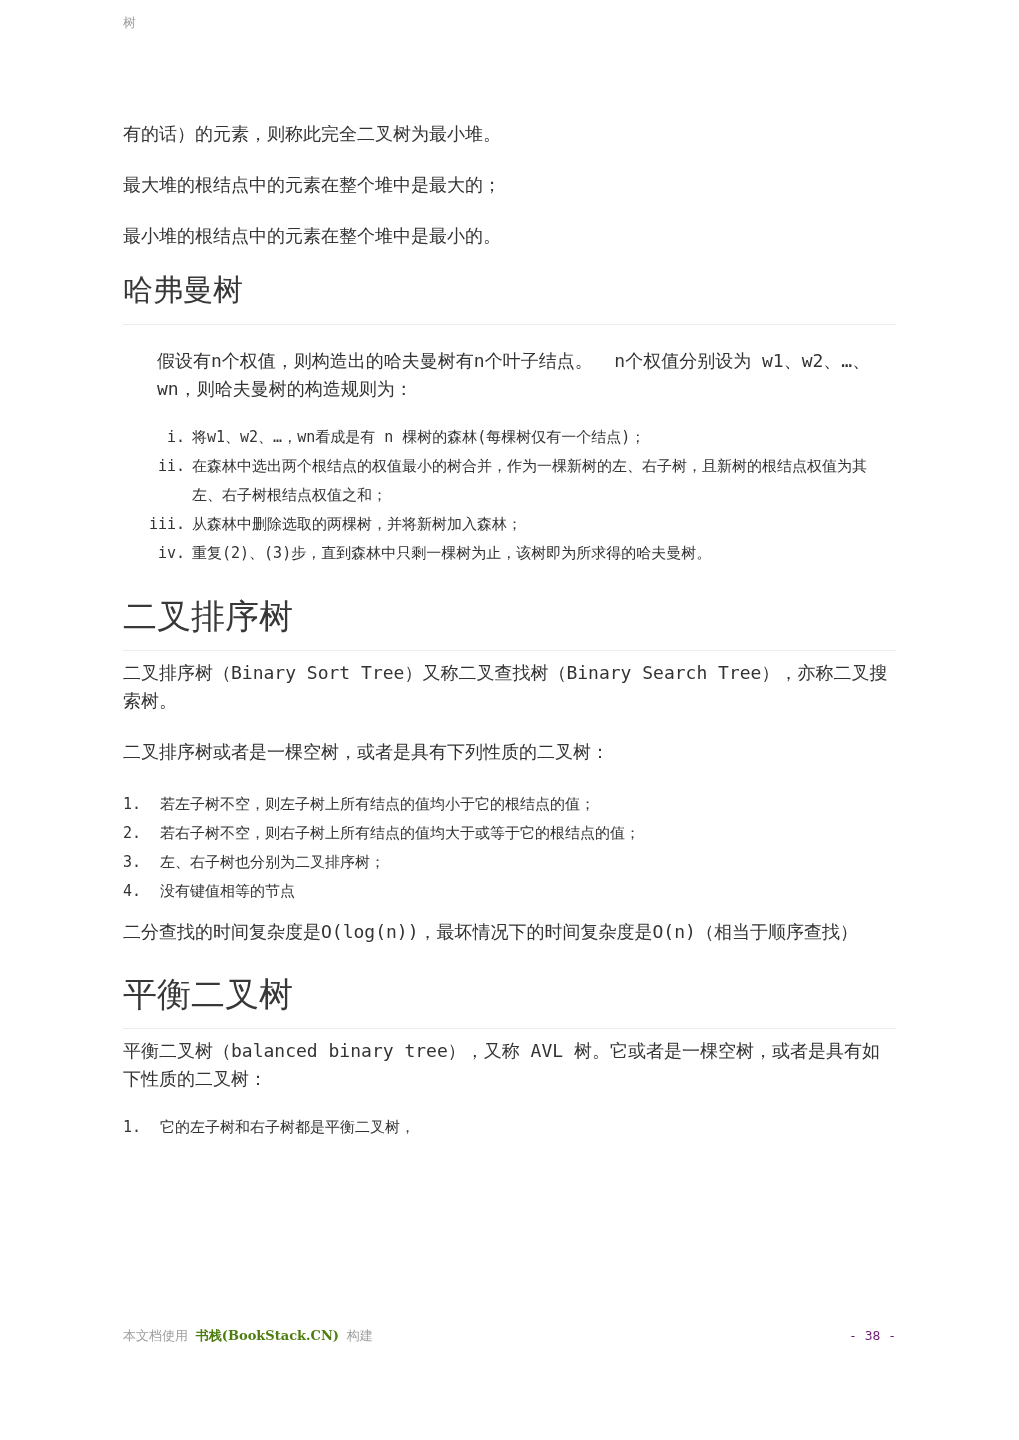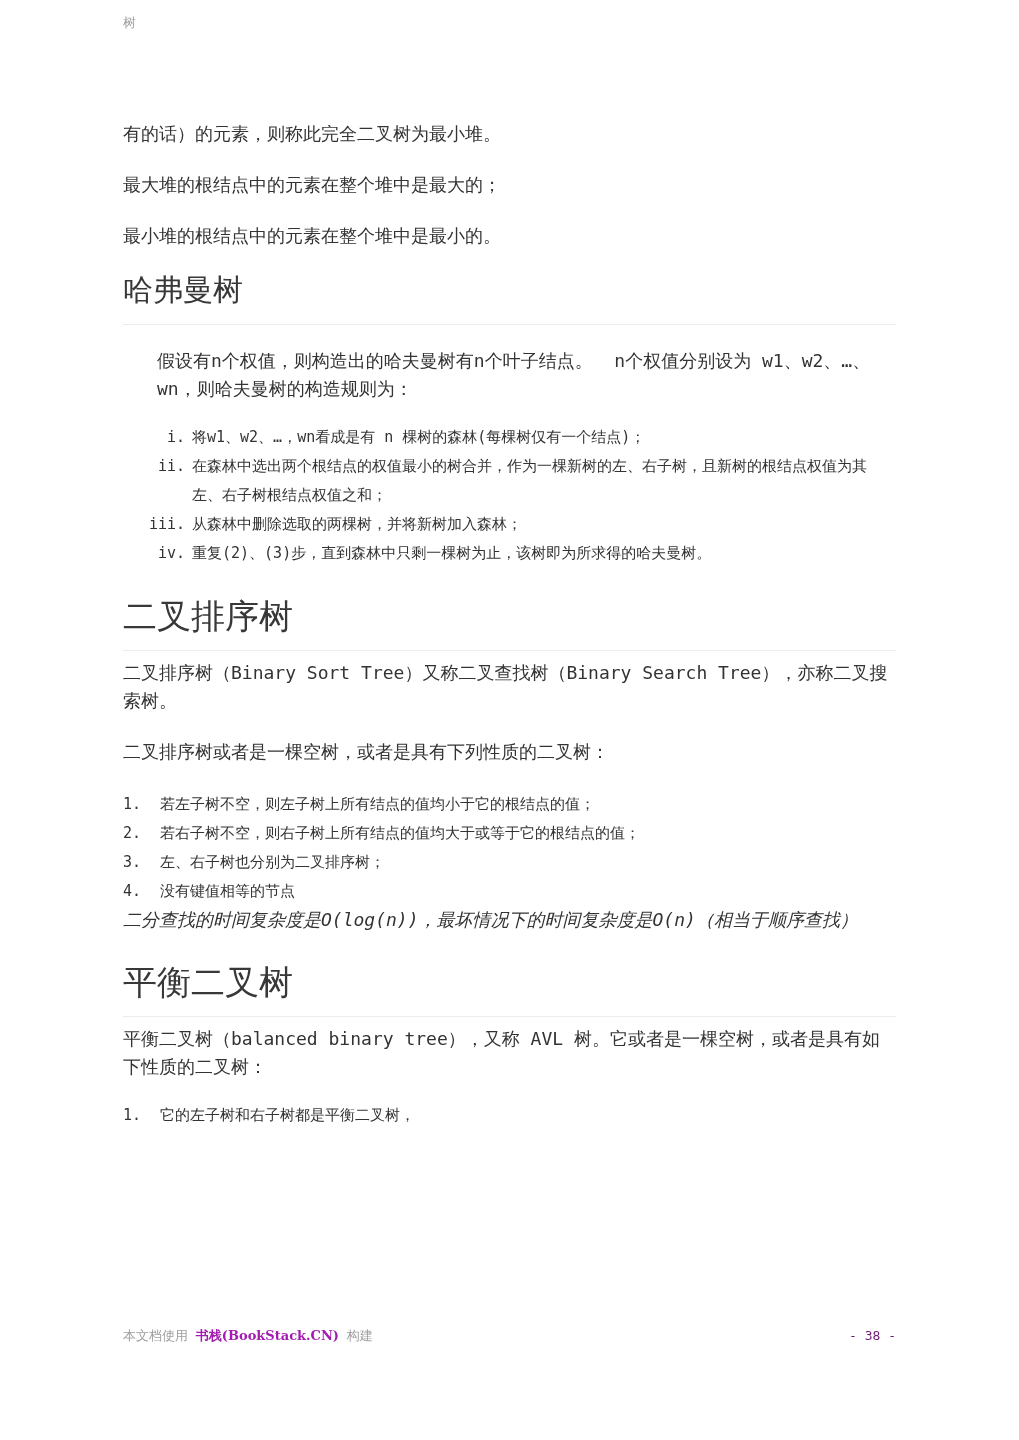--- a/index.html
+++ b/index.html
@@ -32,21 +32,21 @@
     font-size:15px;color:#333;
   }
   .indent-para{margin:22px 0 0 34px;}
   .num-list{margin:24px 0 0 0;padding:0;}
   .num-list.roman{margin-top:20px;}
   .num-item{display:flex;font-size:15px;line-height:29px;}
   .num-col{flex:none;white-space:pre;}
   .roman .num-col{width:62px;text-align:right;padding-right:7px;}
   .decimal .num-col{width:37px;text-align:left;}
   .num-text{flex:1;white-space:pre-wrap;}
-  .after-list{margin-top:0;font-style:italic;}
+  .after-list{margin-top:12px;}
   .sec-p1{margin-top:8px;}
   .sec-p2{margin-top:23px;}
   .doc-footer{
     position:absolute;left:123px;top:1326px;width:773px;
     display:flex;justify-content:space-between;align-items:baseline;
     font-size:13px;line-height:20px;color:#9e9e9e;
   }
   .footer-brand{
     font-family:"DejaVu Serif","Liberation Serif",serif;
     font-weight:bold;text-decoration:none;
@@ -122,16 +122,16 @@
     <ol class="num-list decimal" style="margin-top:20px;">
       <li class="num-item">
         <span class="num-col">1.</span>
         <span class="num-text">它的左子树和右子树都是平衡二叉树，</span>
       </li>
     </ol>
 
   </div>
 
   <div class="doc-footer">
-    <div><span>本文档使用 </span><a href="#" class="footer-brand" style="color: #a21caf;">书栈(BookStack.CN)</a><span> 构建</span></div>
+    <div><span>本文档使用 </span><a href="#" class="footer-brand" style="color: #4d7c0f;">书栈(BookStack.CN)</a><span> 构建</span></div>
     <div class="page-number">- 38 -</div>
   </div>
 </div>
 
 </body></html>

